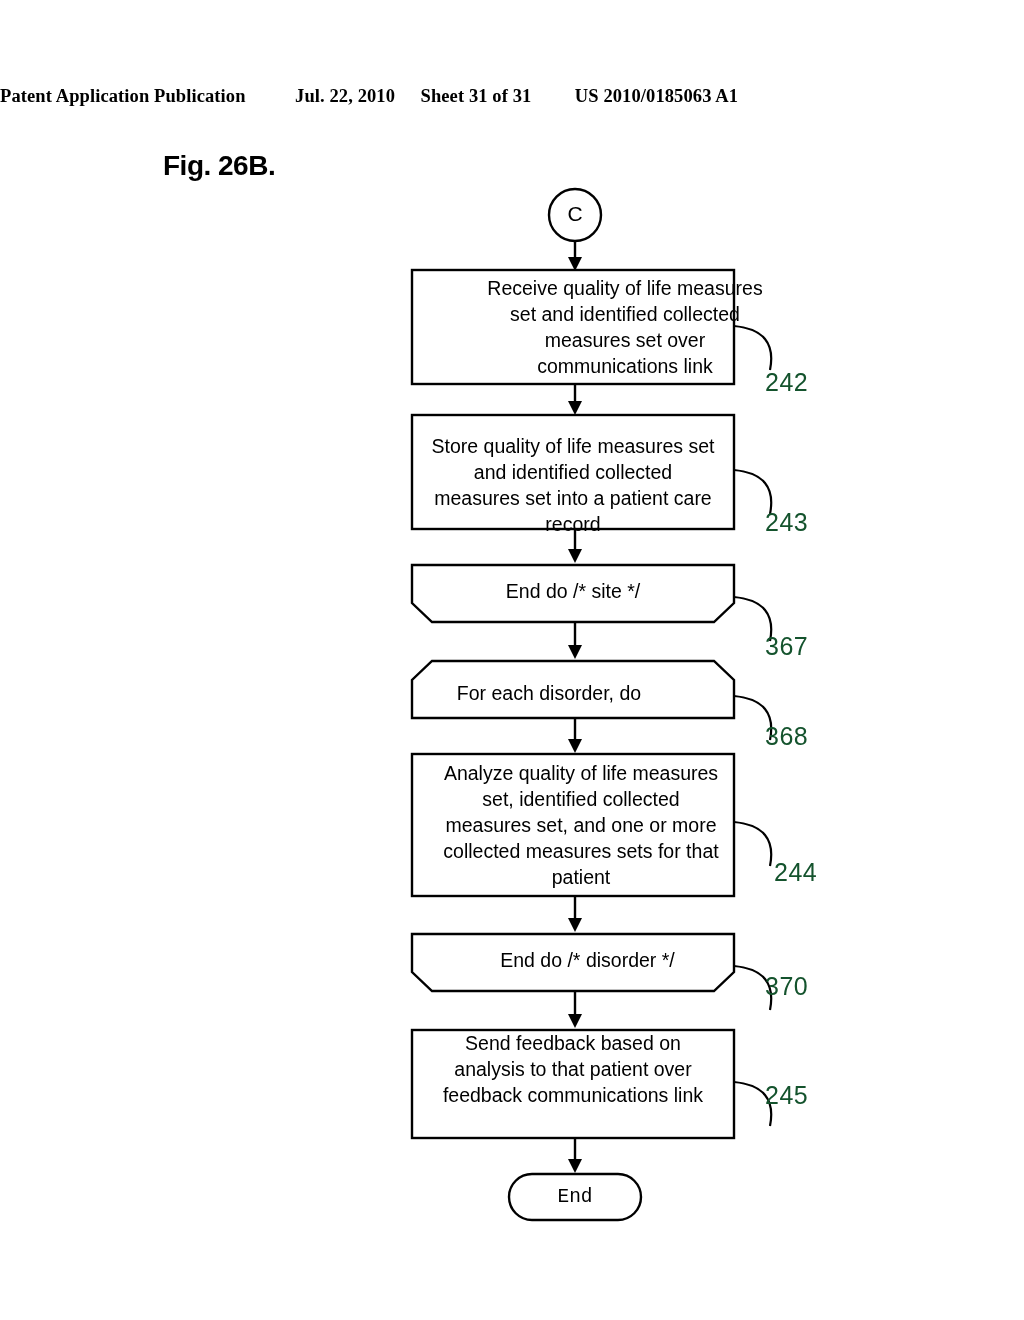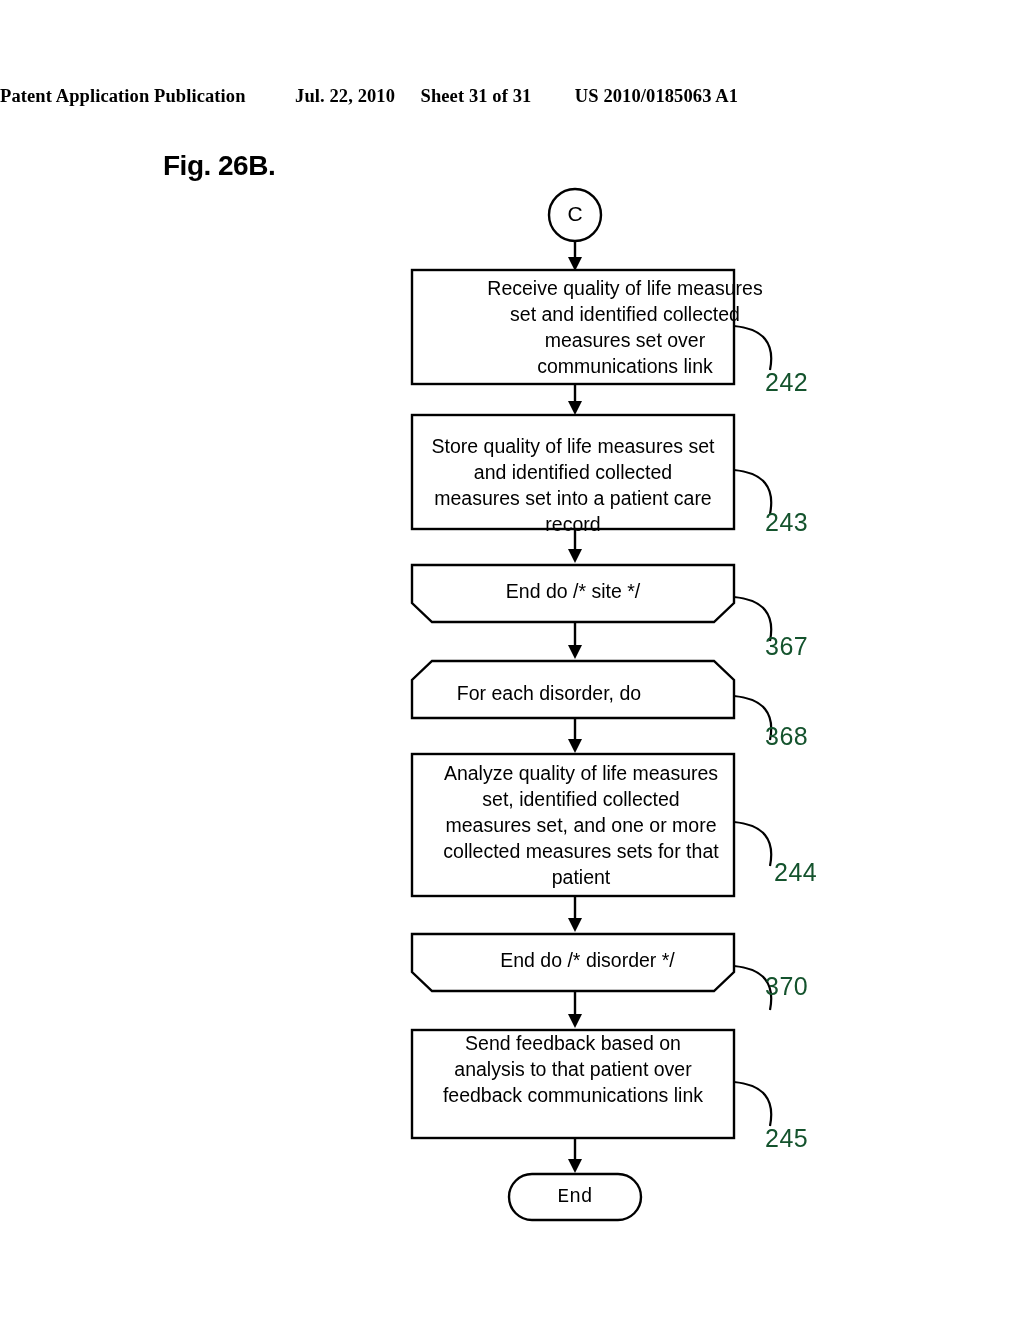--- a/index.html
+++ b/index.html
@@ -181,15 +181,15 @@
 collected measures sets for that
 patient</div>
 <div class="ref-num" style="left:774px; top:858px;">244</div>
 
 <div class="node-text" style="left:412px; top:934px; width:351px; height:52px;">End do  /* disorder */</div>
 <div class="ref-num" style="left:765px; top:972px;">370</div>
 
 <div class="node-text" style="left:412px; top:1030px; width:322px; height:77px;">Send feedback based on
 analysis to that patient over
 feedback communications link</div>
-<div class="ref-num" style="left:765px; top:1124px;">245</div>
+<div class="ref-num" style="left:765px; top:1081px;">245</div>
 
 <div class="node-text" style="left:509px; top:1174px; width:132px; height:46px;font-family:Liberation Mono, monospace;">End</div>
 
 </body></html>

